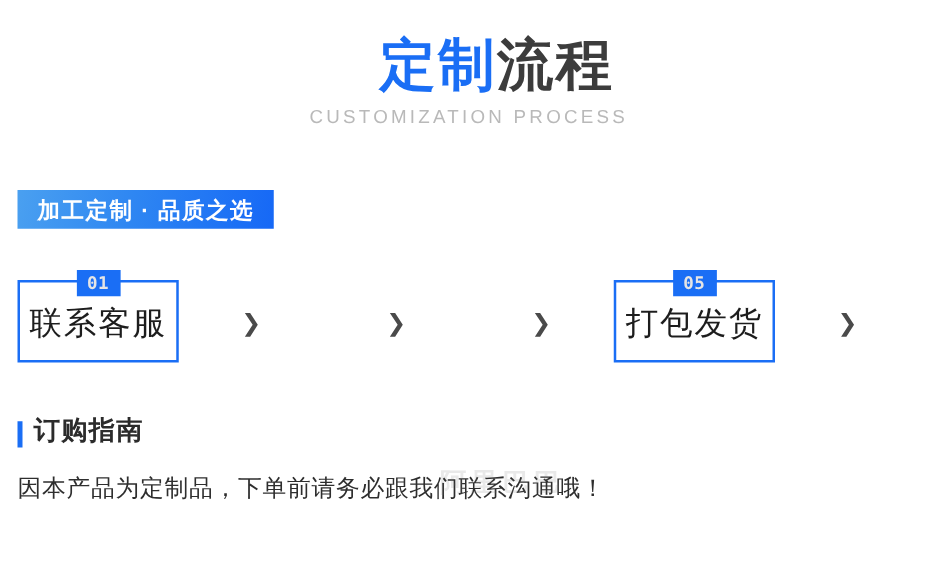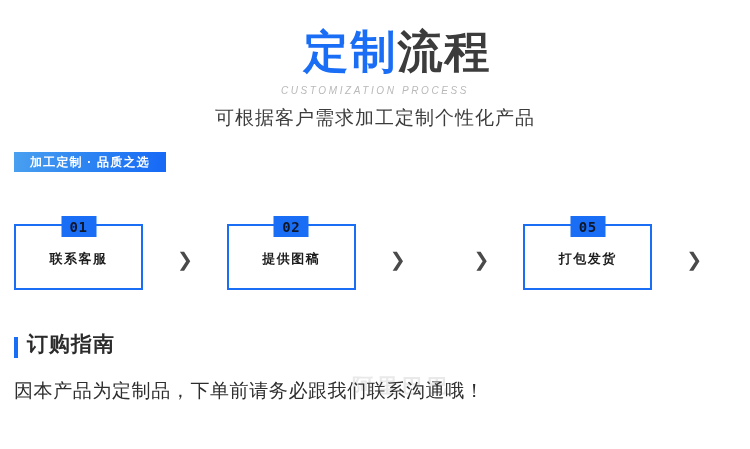--- a/index.html
+++ b/index.html
@@ -39,47 +39,46 @@
     padding-left: 45px;
   }
   .title-blue {
     color: #1a6ef5;
   }
   .title-dark {
     color: #3c3c3c;
   }
   .subtitle-en {
     margin-top: 7px;
-    font-size: 10px;
+    font-size: 15px;
     color: #b9b9b9;
     letter-spacing: 2.6px;
     font-weight: normal;
     white-space: nowrap;
-    font-style: italic;
   }
   .subtitle-cn {
     margin-top: 9px;
     font-size: 19px;
     color: #3c3c3c;
     letter-spacing: 1px;
     white-space: nowrap;
   }
 
   
   .badge-bar {
     position: absolute;
     left: 14px;
     top: 152px;
-    height: 20px;
+    height: 31px;
     padding: 0 16px;
     display: flex;
     align-items: center;
     background: linear-gradient(100deg, #4aa0f0 0%, #2e86f2 45%, #1668f6 100%);
     color: #ffffff;
-    font-size: 12px;
+    font-size: 18px;
     font-weight: bold;
     letter-spacing: 1.2px;
     white-space: nowrap;
   }
 
   
   .steps {
     position: absolute;
     left: 14px;
     top: 224px;
@@ -100,32 +99,32 @@
     flex: 0 0 auto;
   }
   .step-num {
     position: absolute;
     top: -10px;
     left: 50%;
     transform: translateX(-50%);
     width: 35px;
     height: 21px;
     background: #1a6ef5;
-    color: #0f172a;
+    color: #e5e5e5;
     font-size: 14px;
     font-weight: bold;
     letter-spacing: 0.5px;
     display: flex;
     align-items: center;
     justify-content: center;
     font-family: "DejaVu Sans Mono", "Liberation Mono", monospace;
   }
   .step-label {
-    font-size: 13px;
-    font-weight: bold;
+    font-size: 26px;
+    font-weight: normal;
     color: #1d1d1d;
     letter-spacing: 1.5px;
     margin-top: 3px;
     white-space: nowrap;
   }
   .step-arrow {
     flex: 1 1 auto;
     display: flex;
     align-items: center;
     justify-content: center;
@@ -183,39 +182,34 @@
   }
 </style>
 </head>
 <body>
 
 <div class="page">
 
   <div class="header">
     <div class="title-line"><span class="title-blue">定制</span><span class="title-dark">流程</span></div>
     <div class="subtitle-en">CUSTOMIZATION  PROCESS</div>
-    <div class="subtitle-cn">可根据客户需求加工定制个性化产品</div>
   </div>
 
   <div class="badge-bar">
     <span>加工定制 · 品质之选</span>
   </div>
 
   <div class="steps">
 
     <div class="step-box">
       <div class="step-num">01</div>
       <div class="step-label">联系客服</div>
     </div>
     <div class="step-arrow">❯</div>
 
-    <div class="step-box">
-      <div class="step-num">02</div>
-      <div class="step-label">提供图稿</div>
-    </div>
     <div class="step-arrow">❯</div>
 
     <div class="step-arrow">❯</div>
 
     <div class="step-box">
       <div class="step-num">05</div>
       <div class="step-label">打包发货</div>
     </div>
     <div class="step-arrow">❯</div>
 

